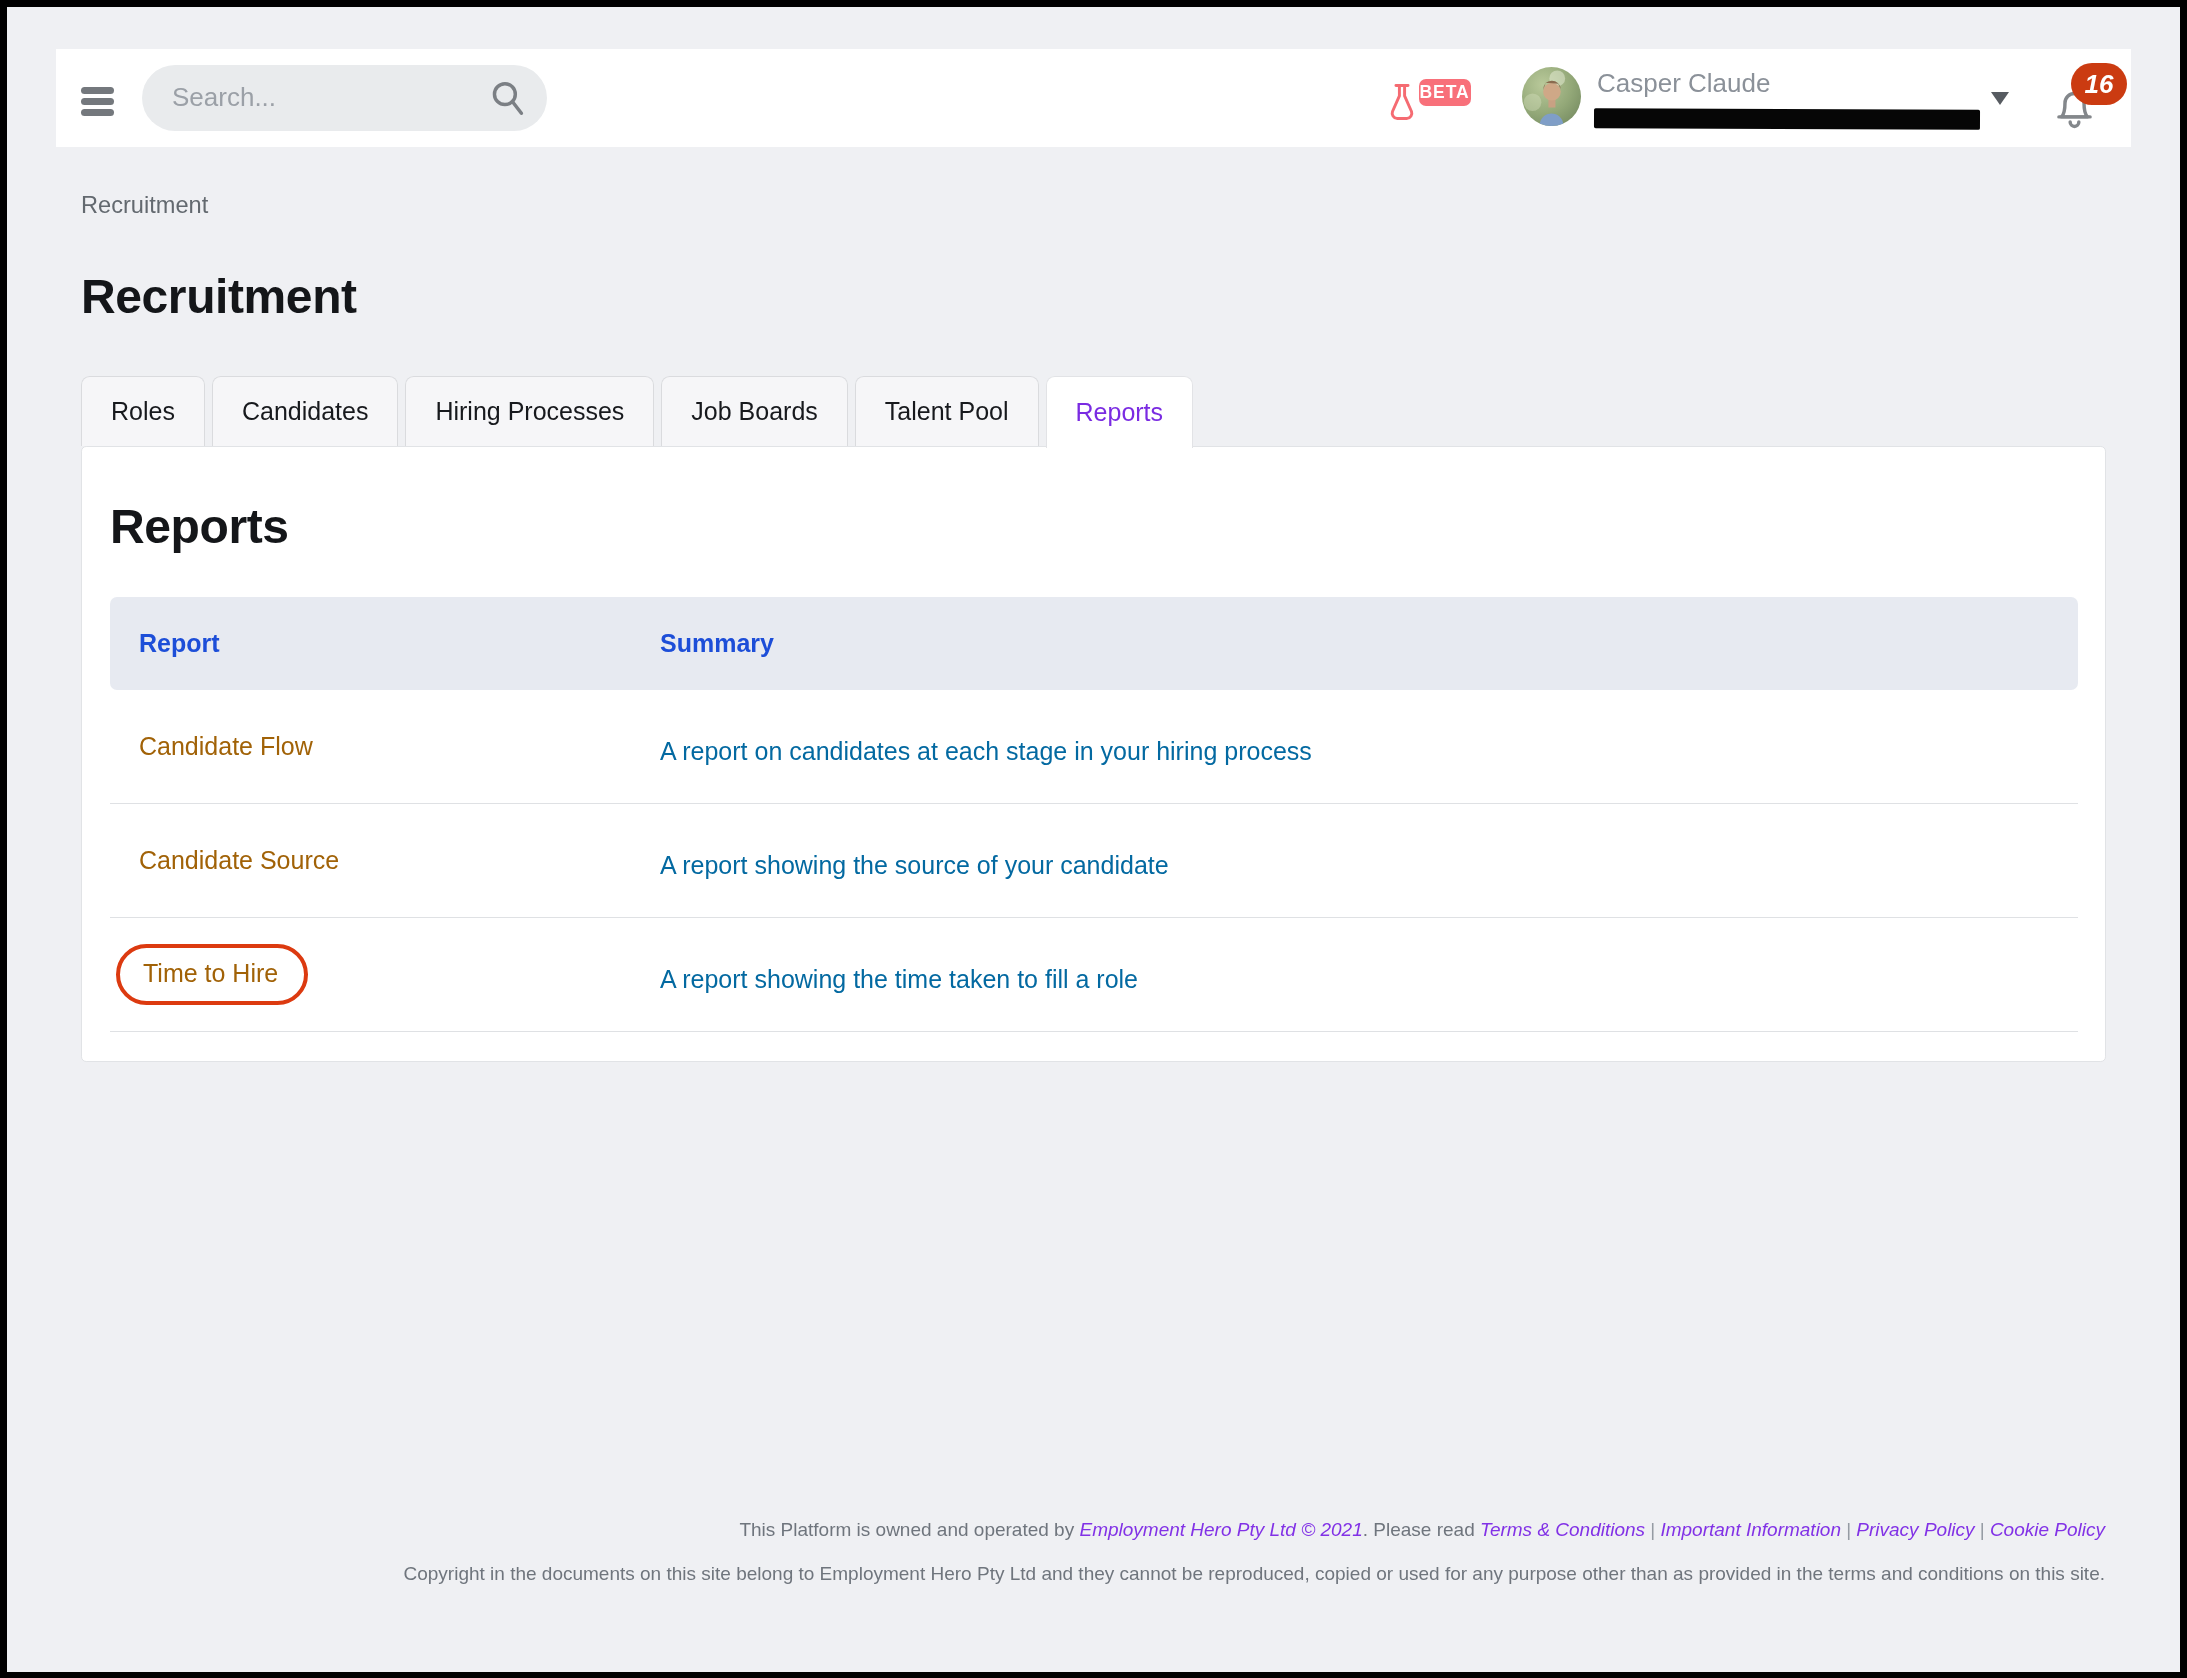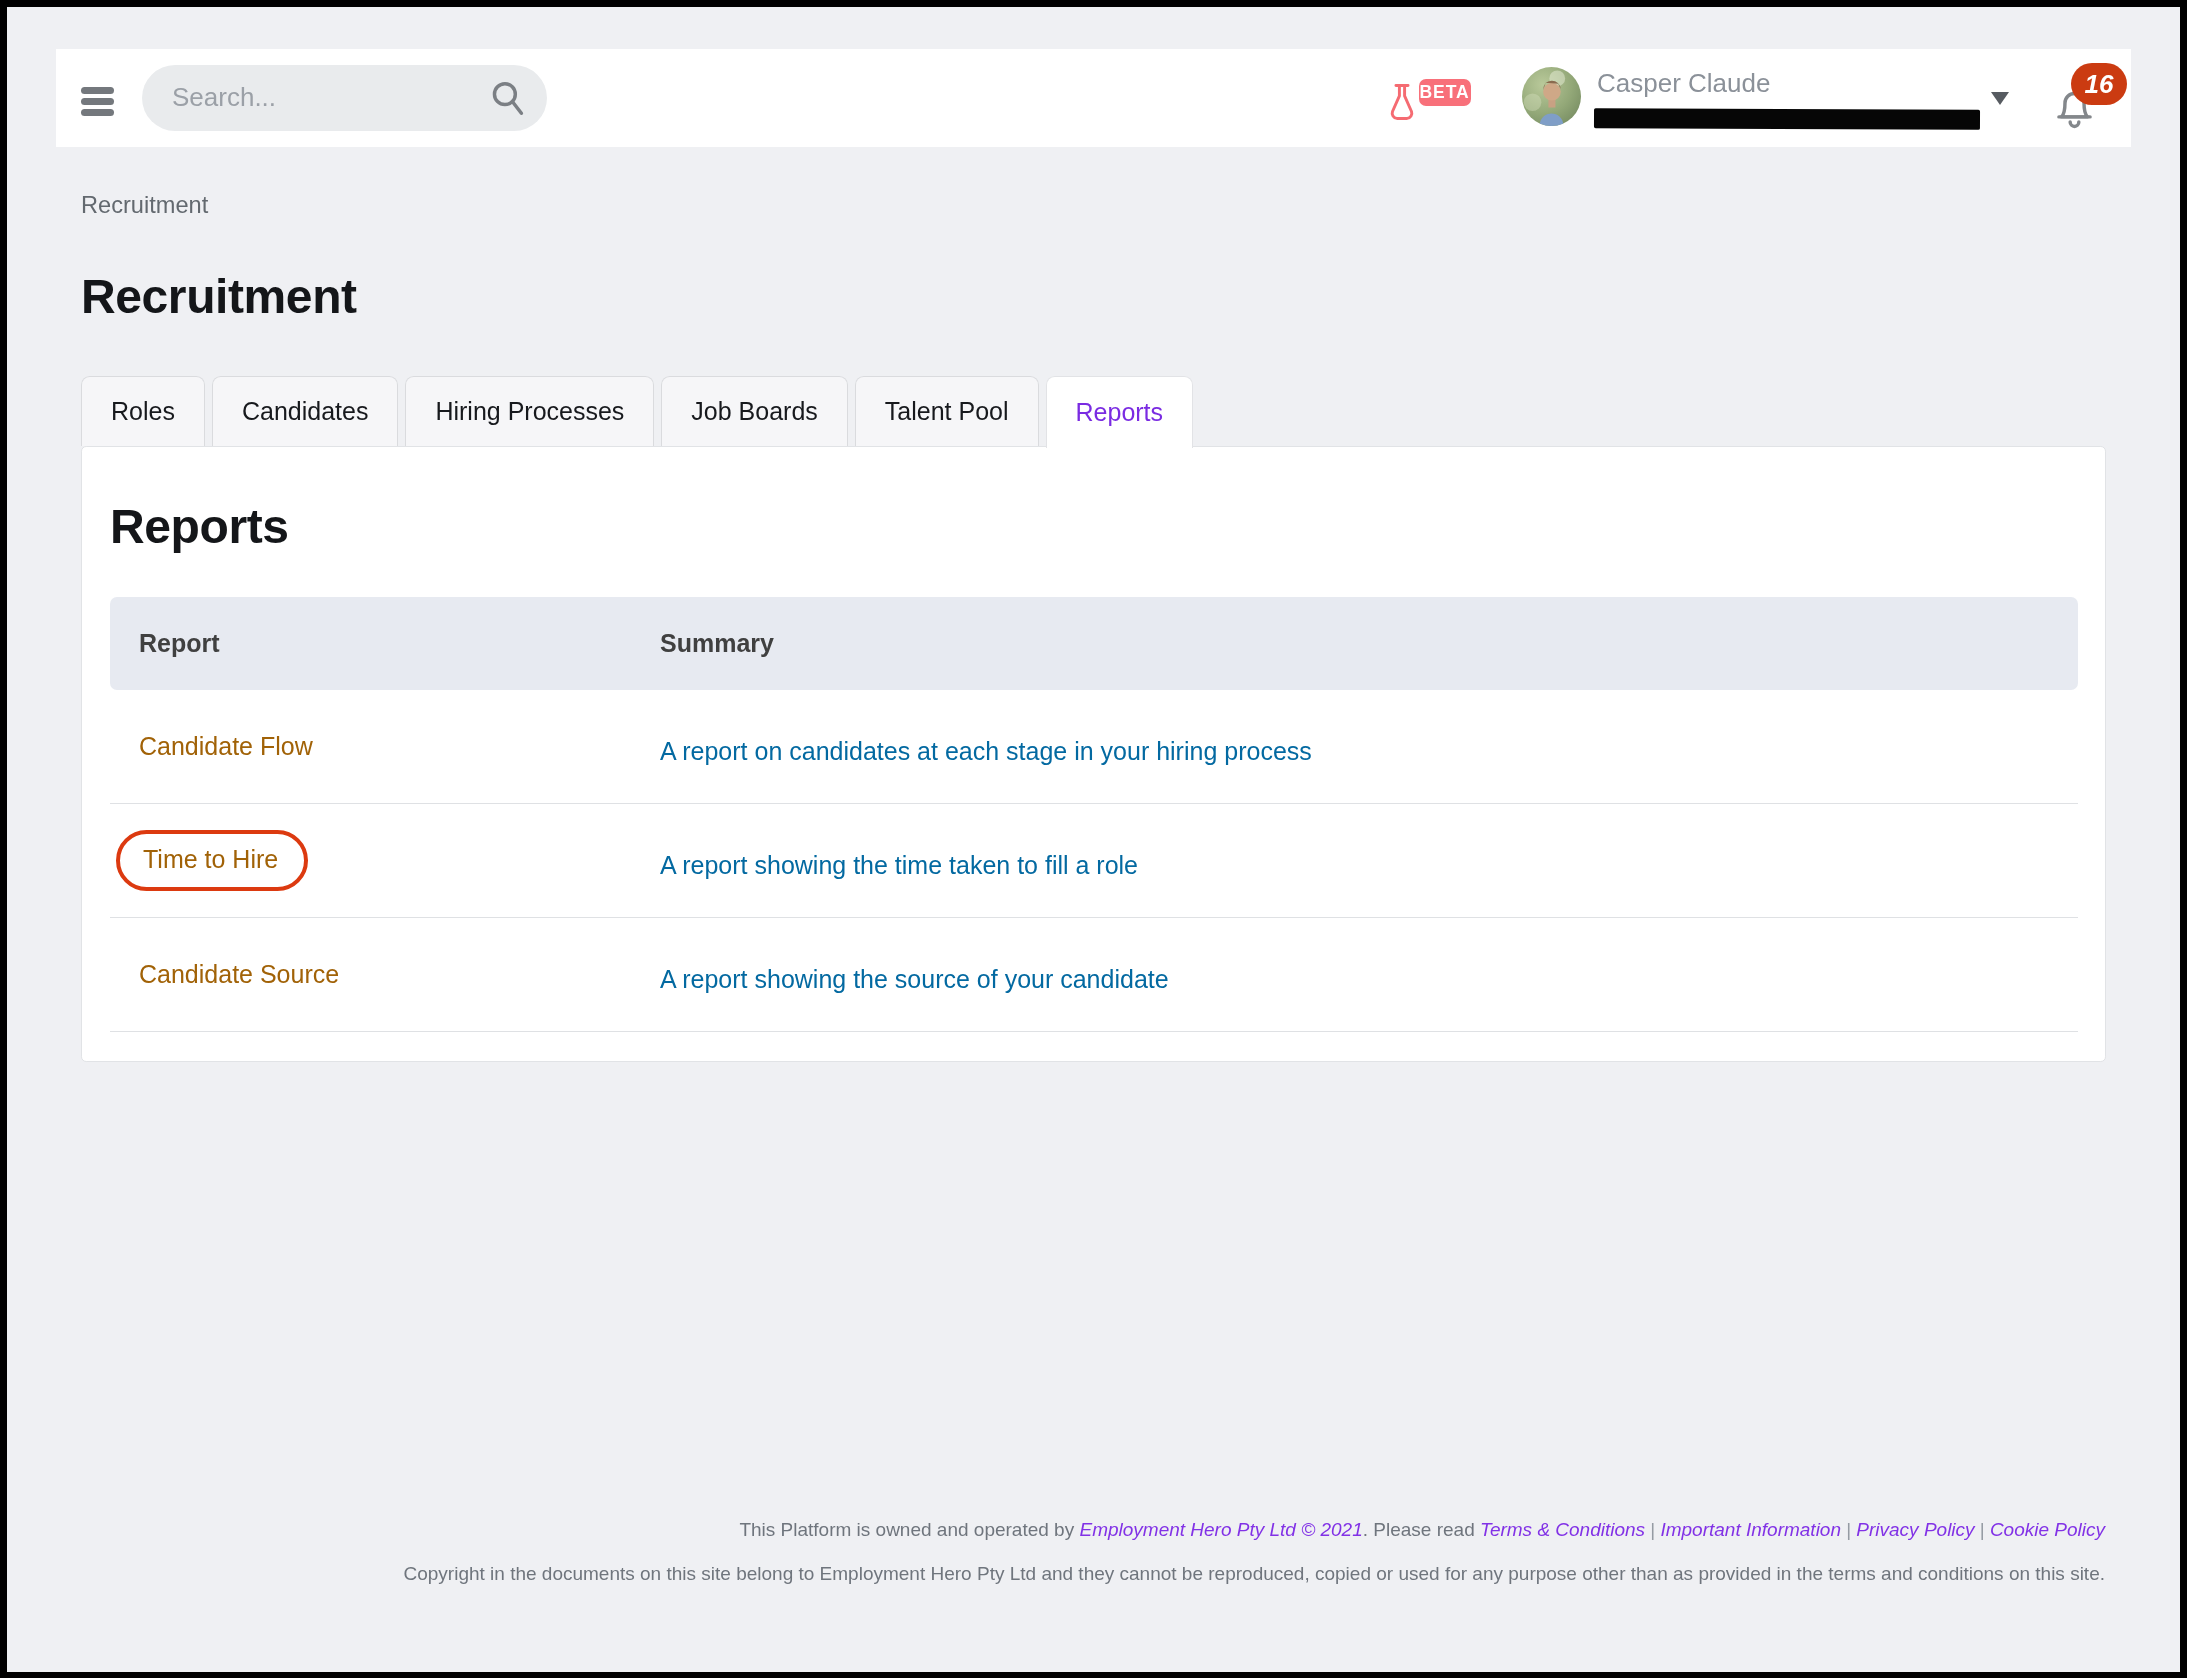--- a/index.html
+++ b/index.html
@@ -37,21 +37,21 @@
 
   
   .tabs { position: absolute; left: 74px; top: 369px; display: flex; gap: 7px; z-index: 3; }
   .tab { height: 70px; padding: 9px 29px; display: flex; align-items: center; font-size: 25px; color: #17191d; background: #f6f6f8; border: 1.7px solid #dadbde; border-bottom: none; border-radius: 8.7px 8.7px 0 0; cursor: pointer; white-space: nowrap; }
   .tab.active { background: #fff; color: #7a2be2; border-color: #e2e3e6; height: 72px; margin-bottom: -1.7px; }
 
   
   .card { position: absolute; left: 74px; top: 439px; width: 2025px; height: 616px; background: #fff; border: 1.7px solid #e1e3e6; border-radius: 5.2px; z-index: 1; }
   .card-heading { position: absolute; left: 28px; top: 52px; font-size: 48px; font-weight: 700; color: #141619; letter-spacing: -0.4px; }
 
-  .thead { position: absolute; left: 28px; top: 150px; width: 1968px; height: 93px; background: #e7eaf1; border-radius: 7px; display: grid; grid-template-columns: 521px auto; align-items: center; padding-left: 29px; font-size: 25px; font-weight: 700; color: #404040; }
+  .thead { position: absolute; left: 28px; top: 150px; width: 1968px; height: 93px; background: #e7eaf1; border-radius: 7px; display: grid; grid-template-columns: 521px auto; align-items: center; padding-left: 29px; font-size: 25px; font-weight: 700; color: #1d4ed8; }
 
   .tbody { position: absolute; left: 28px; top: 243px; width: 1968px; }
   .trow { height: 114px; display: grid; grid-template-columns: 521px auto; align-items: center; padding-left: 29px; border-bottom: 1.7px solid #dfe1e4; font-size: 25px; }
   .report-link { color: #a16207; text-decoration: none; cursor: pointer; }
   .trow .summary { color: #0369a1; margin-top: 10px; }
   .annotation-ring { display: inline-block; border: 4.4px solid #dc3a10; border-radius: 31px; padding: 11.4px 26px 13px 23px; margin-left: -23px; }
 
   
   .footer { position: absolute; right: 75px; top: 1512px; text-align: right; font-size: 19px; color: #6f757d; }
   .footer .line2 { margin-top: 22px; }
@@ -139,31 +139,31 @@
         <div>Summary</div>
       </div>
 
       <div class="tbody">
         <div class="trow">
           <div><a class="report-link">Candidate Flow</a></div>
           <div class="summary">A report on candidates at each stage in your hiring process</div>
         </div>
 
         <div class="trow">
+          <div><a class="report-link">Candidate Source</a></div>
+          <div class="summary">A report showing the source of your candidate</div>
+        </div>
+
+        <div class="trow">
           <div>
             <span class="annotation-ring">
               <a class="report-link">Time to Hire</a>
             </span>
           </div>
           <div class="summary">A report showing the time taken to fill a role</div>
-        </div>
-
-        <div class="trow">
-          <div><a class="report-link">Candidate Source</a></div>
-          <div class="summary">A report showing the source of your candidate</div>
         </div>
       </div>
     </div>
 
     <div class="footer">
       <div class="line1">
         <span>This Platform is owned and operated by </span><a>Employment Hero Pty Ltd © 2021</a><span>. Please read </span><a>Terms &amp; Conditions</a><span class="pipe">|</span><a>Important Information</a><span class="pipe">|</span><a>Privacy Policy</a><span class="pipe">|</span><a>Cookie Policy</a>
       </div>
       <div class="line2">Copyright in the documents on this site belong to Employment Hero Pty Ltd and they cannot be reproduced, copied or used for any purpose other than as provided in the terms and conditions on this site.</div>
     </div>

